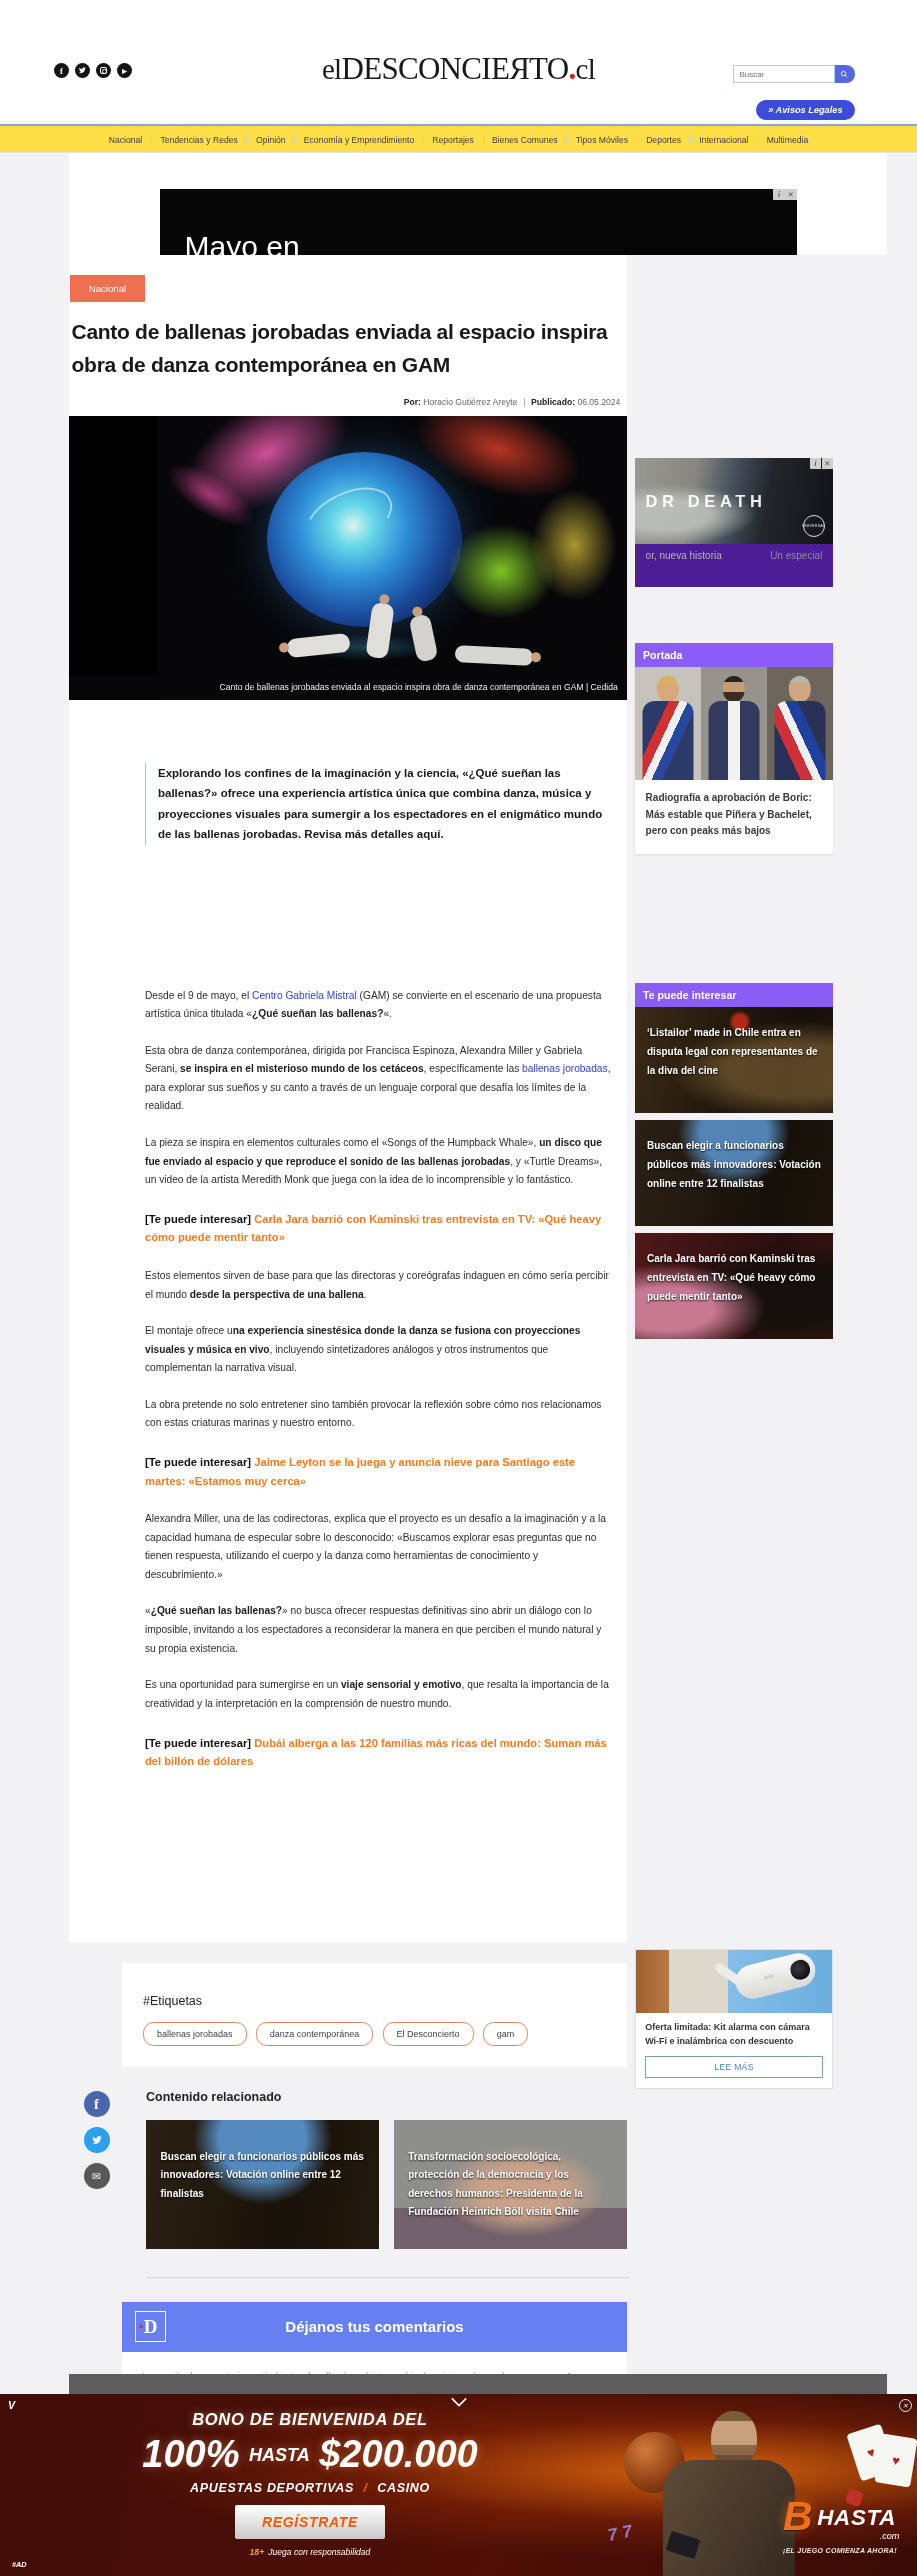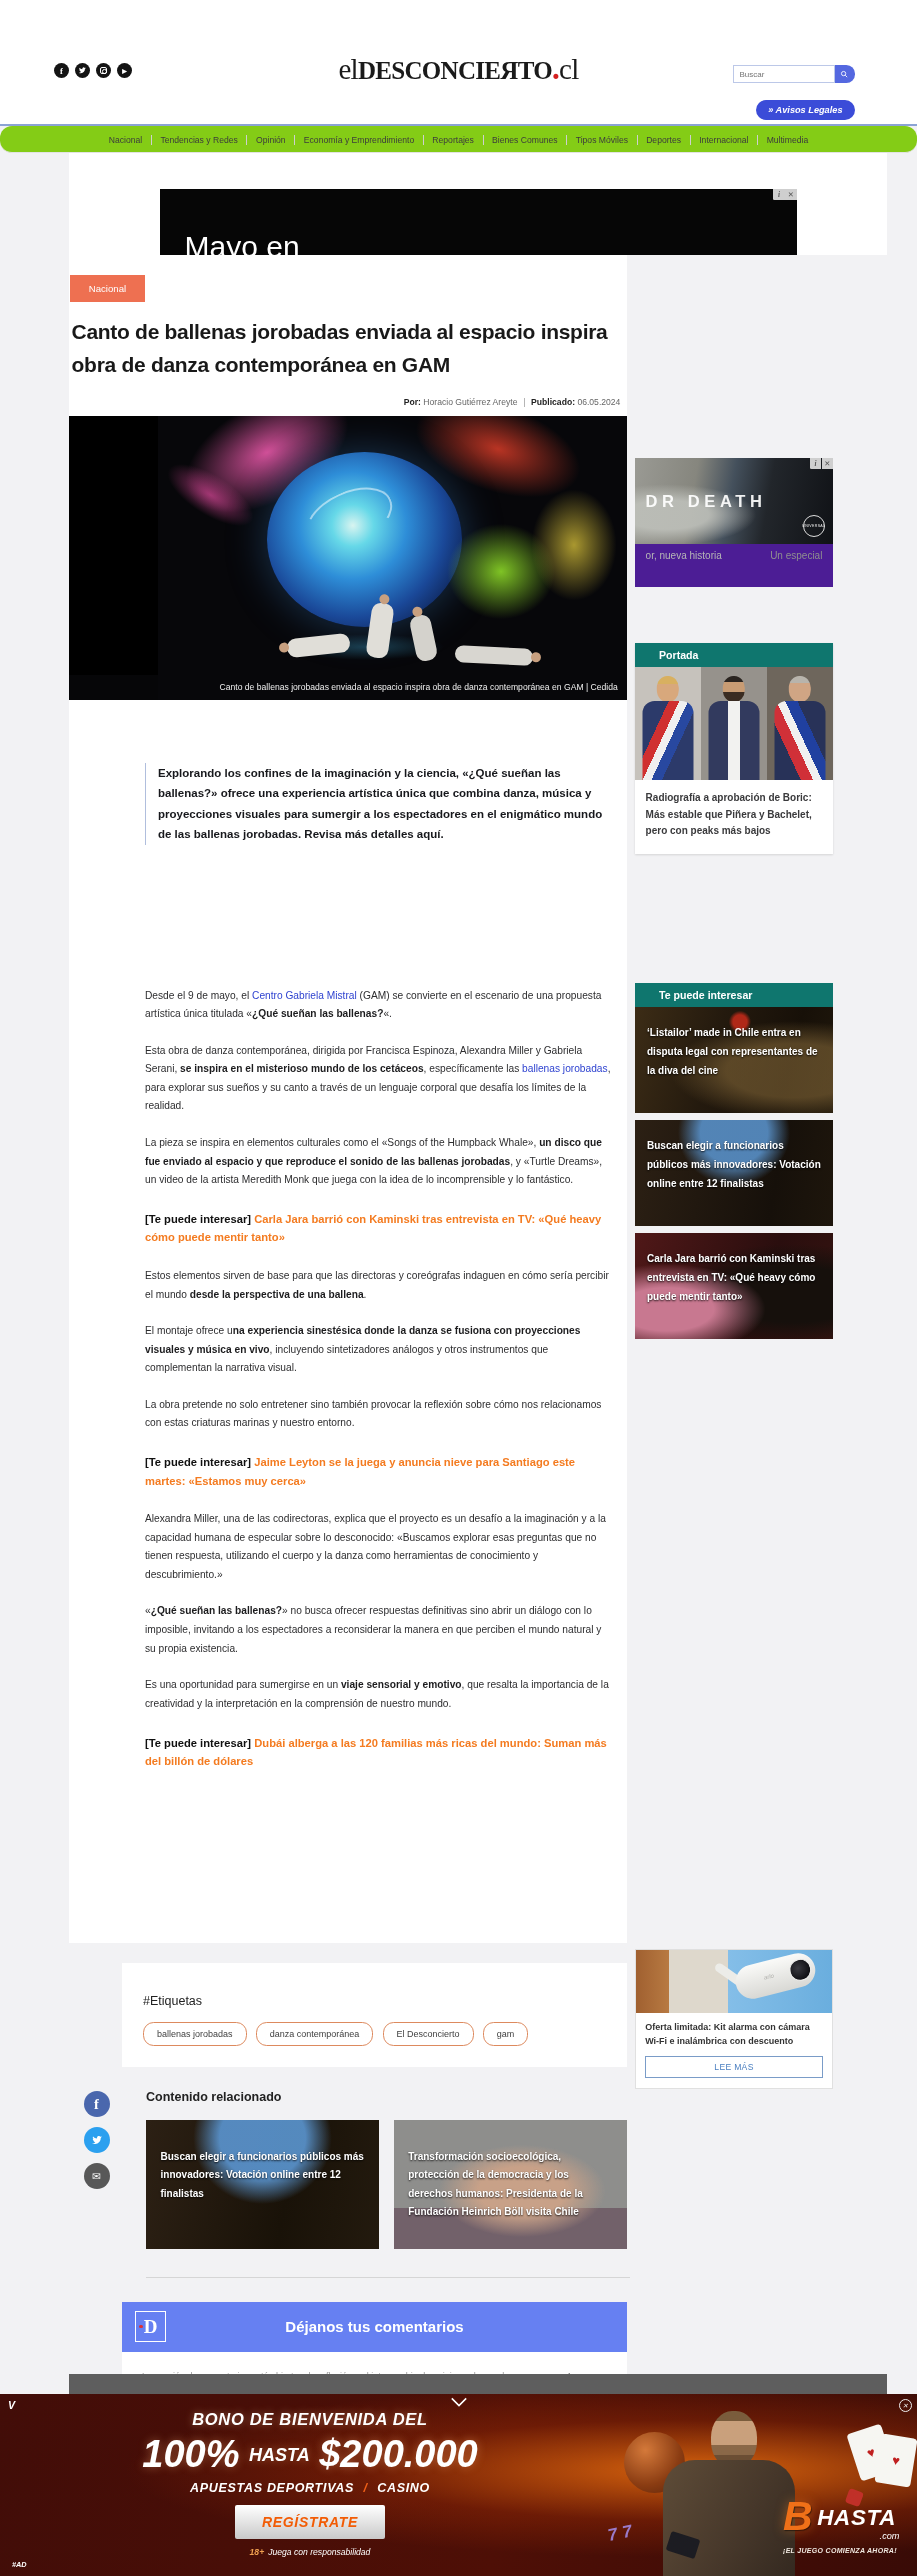--- a/index.html
+++ b/index.html
@@ -11,32 +11,32 @@
   .site-header { background:#fff; height:124px; }
   .header-inner { width:825px; margin:0 auto; position:relative; height:100%; }
   .social-row { position:absolute; left:8px; top:63px; display:flex; gap:6px; }
   .soc { width:15px; height:15px; border-radius:50%; background:#141414; color:#fff; display:flex; align-items:center; justify-content:center; font-size:8.6px; font-weight:700; font-family:"Liberation Serif",serif; }
   .soc svg { display:block; }
   .ig-box { width:7.3px; height:7.3px; border:1px solid #fff; border-radius:2px; position:relative; }
   .ig-box::after { content:""; position:absolute; left:1.6px; top:1.6px; width:2.6px; height:2.6px; border:0.7px solid #fff; border-radius:50%; }
   .yt-glyph { font-size:6px; font-family:"Liberation Sans",sans-serif; }
   .logo { position:absolute; left:0; right:0; top:51px; text-align:center; font-family:"Liberation Serif", serif; color:#1a1a1a; letter-spacing:-0.7px; white-space:nowrap; }
   .logo .l-pre { font-size:29px; font-weight:400; }
-  .logo .l-main, .logo .l-rev { font-size:25px; font-weight:700; }
+  .logo .l-main, .logo .l-rev { font-size:31px; font-weight:400; }
   .logo .l-dot { font-size:31px; font-weight:700; color:#d42020; }
   .logo .l-tld { font-size:29px; font-weight:400; }
   .header-right { position:absolute; right:16px; top:65px; width:142px; }
   .search-box { display:flex; justify-content:flex-end; }
   .search-input { width:102px; height:18px; border:0.7px solid #bcc8e8; font-size:8px; padding:0 6px; color:#444; outline:none; background:#fff; }
   .search-btn { width:20.5px; height:18px; border:none; background:#5468e0; border-radius:0 8.6px 8.6px 0; display:flex; align-items:center; justify-content:center; cursor:pointer; }
   .avisos-btn { float:right; margin-top:16.5px; background:#3b4cd8; color:#fff; border:none; border-radius:11.2px; padding:5.3px 12.5px; font-size:9.2px; font-weight:700; font-style:italic; cursor:pointer; }
   .blue-rule { height:2px; background:#8ba3d4; }
 
   
-  .main-nav { background:#84cc16; text-align:center; padding:6.6px 0 7.3px; border-bottom:0.7px solid #e3e3e3;border-radius:12px; }
+  .main-nav { background:#fde047; text-align:center; padding:6.6px 0 7.3px; border-bottom:0.7px solid #e3e3e3; }
   .main-nav a { color:#3c3c3c; text-decoration:none; font-size:8.6px; padding:0 8.6px; border-left:0.7px solid #cfcfcf; }
   .main-nav a:first-child { border-left:none; }
 
   
   .content { width:818px; margin-left:69px; }
   .top-ad-band { background:#fff; padding:36px 0 0; }
   .top-ad { width:637px; height:66px; margin:0 auto; background:#060606; position:relative; overflow:hidden; }
   .top-ad-text { position:absolute; left:25px; bottom:-9.2px; color:#fff; font-size:30px; }
   .ad-icons { position:absolute; top:0; right:0; display:flex; gap:0.7px; }
   .ad-icon { width:11.2px; height:11.2px; background:#cfcfcf; color:#555; font-size:7.3px; display:flex; align-items:center; justify-content:center; cursor:pointer; }
@@ -119,21 +119,21 @@
   
   .sb-ad1 { margin-top:203px; height:129px; background:#000; position:relative; overflow:hidden; }
   .ad1-photo { height:86px; background:
       radial-gradient(ellipse at 16% 66%, rgba(190,192,186,.9) 0 18%, rgba(190,192,186,0) 38%),
       linear-gradient(100deg, #9a9a94 0%, #86867e 30%, #44505c 48%, #22262b 66%, #101216 100%); }
   .ad1-title { position:absolute; top:34px; left:10.6px; right:38px; color:rgba(255,255,255,.92); font-size:16.5px; font-weight:700; letter-spacing:4.6px; white-space:nowrap; overflow:hidden; }
   .ad1-universal { position:absolute; right:8px; top:57px; width:22.4px; height:22.4px; border:0.7px solid #ddd; border-radius:50%; color:#eee; font-size:3.6px; display:flex; align-items:center; justify-content:center; letter-spacing:0.3px; }
   .ad1-foot { position:absolute; left:0; right:0; bottom:0; height:43px; background:#4c1d95; display:flex; justify-content:space-between; align-items:flex-start; padding:6.6px 10.6px 0; font-size:10px; color:#b6b6b6; }
   .ad1-foot .right { color:#8f8f8f; }
 
-  .sb-card-head { background:#0f766e; color:#fff; font-size:10.6px; font-weight:700; padding:6px 24px; }
+  .sb-card-head { background:#8b5cf6; color:#fff; font-size:10.6px; font-weight:700; padding:6px 8px; }
   .sb-portada { margin-top:56px; background:#fff; box-shadow:0 0.7px 2px rgba(0,0,0,.12); }
   .portada-img { height:113px; display:flex; }
   .pres { flex:1; position:relative; overflow:hidden; }
   .pres div { position:absolute; left:50%; transform:translateX(-50%); }
   .p1 { background:#c6c2bc; } .p2 { background:#96928c; } .p3 { background:#6e665c; }
   .phead { top:9.2px; width:22.4px; height:26px; border-radius:46%; }
   .p1 .phead { background:linear-gradient(180deg,#d8b060 0 30%, #d8a87c 30%); }
   .p2 .phead { background:linear-gradient(180deg,#2a2420 0 22%, #c89c74 22% 60%, #3a2c22 60%); }
   .p3 .phead { background:linear-gradient(180deg,#b8b4ac 0 26%, #d0a584 26%); }
   .pbody { top:34px; width:51px; height:79px; border-radius:12px 12px 0 0; }

